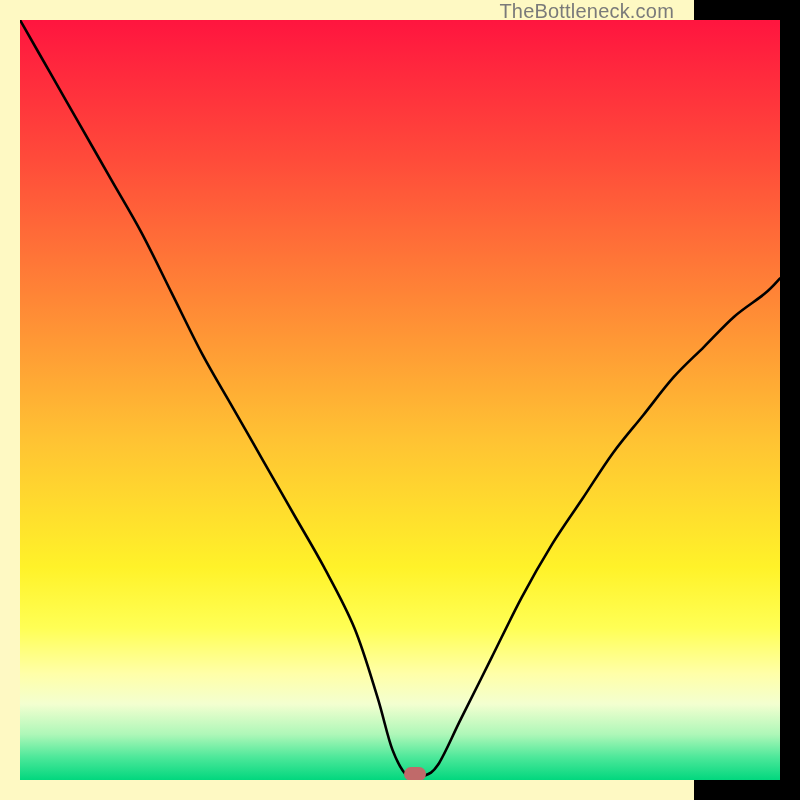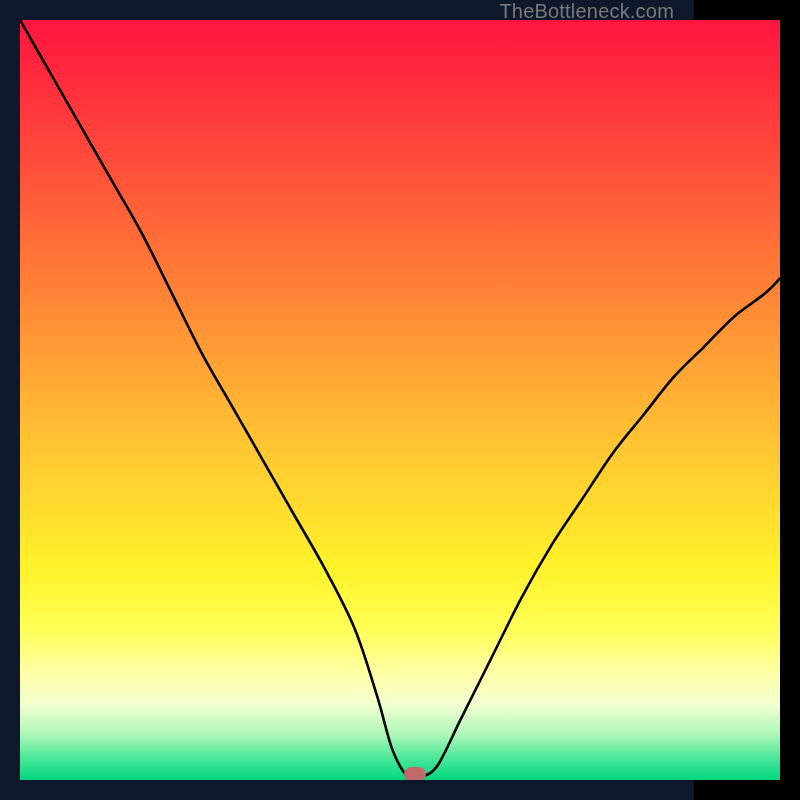--- a/index.html
+++ b/index.html
@@ -1,21 +1,21 @@
 <!DOCTYPE html>
 <html><head>
 <meta charset="utf-8">
 <style>
   * { margin: 0; padding: 0; box-sizing: border-box; }
   html, body { width: 800px; height: 800px; background: #000; overflow: hidden; }
   .frame {
     position: relative;
     width: 694px;
     height: 800px;
-    background: #0f172a;
+    background: #fef9c3;
   }
   .plot-area {
     position: absolute;
     left: 20px;
     top: 20px;
     width: 760px;
     height: 760px;
     overflow: hidden;
   }
   .gradient-bg {

